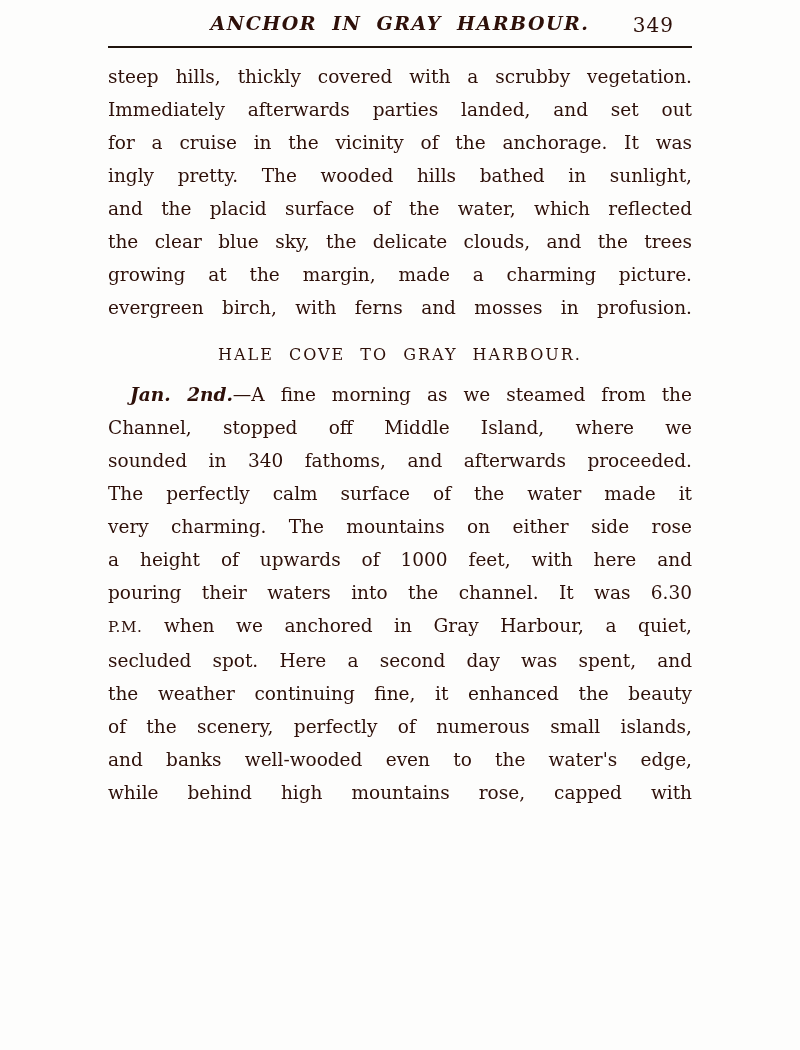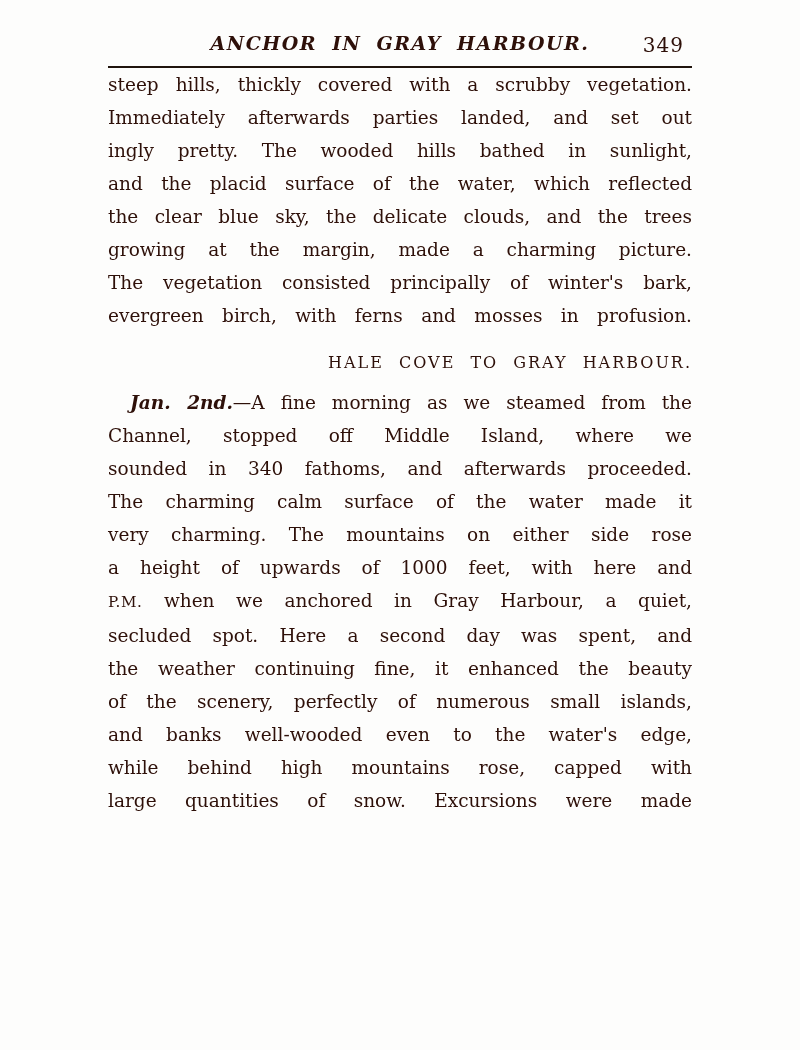--- a/index.html
+++ b/index.html
@@ -16,62 +16,63 @@
     width: 800px;
     height: 1050px;
     background: var(--paper);
     font-family: "DejaVu Serif", serif;
     color: var(--ink);
     overflow: hidden;
   }
   .page {
     width: 584px;
     margin-left: 108px;
-    padding-top: 32px;
+    padding-top: 12px;
   }
   .header-row {
     position: relative;
     height: 26px;
   }
   .running-head {
     text-align: center;
     font-style: italic;
     font-weight: bold;
     font-size: 19px;
     letter-spacing: 1.5px;
     word-spacing: 7px;
     white-space: nowrap;
   }
   .page-number {
     position: absolute;
-    right: 8px;
+    right: 18px;
     top: 1px;
     font-style: normal;
     font-weight: normal;
     font-size: 20px;
     letter-spacing: 1px;
   }
   .header-rule {
     border: none;
     border-top: 2.5px solid var(--rule);
     margin: 8px 0 0 0;
   }
   .body-text {
+    margin-top: 12px;
     font-size: 18.5px;
     line-height: 33px;
   }
   .para .text-line {
     text-align: justify;
     text-align-last: justify;
   }
   .para-2 .text-line:first-child {
     text-indent: 22px;
   }
   .section-heading {
-    text-align: right;
+    text-align: center;
     font-size: 16px;
     letter-spacing: 2px;
     word-spacing: 8px;
     margin: 20px 0 12px 0;
     line-height: 22px;
     font-weight: normal;
   }
   .italic { font-style: italic; font-weight: bold; }
   .smallcaps {
     font-size: 0.82em;
@@ -88,41 +89,41 @@
     <div class="page-number">349</div>
   </div>
 
   <hr class="header-rule">
 
   <div class="body-text">
 
     <div class="para para-1">
         <div class="text-line">steep hills, thickly covered with a scrubby vegetation.</div>
         <div class="text-line">Immediately afterwards parties landed, and set out</div>
+        <div class="text-line">for a cruise in the vicinity of the anchorage. It was</div>
         <div class="text-line">ingly pretty. The wooded hills bathed in sunlight,</div>
         <div class="text-line">and the placid surface of the water, which reflected</div>
         <div class="text-line">the clear blue sky, the delicate clouds, and the trees</div>
         <div class="text-line">growing at the margin, made a charming picture.</div>
-        <div class="text-line">The vegetation consisted principally of winter's bark,</div>
         <div class="text-line">evergreen birch, with ferns and mosses in profusion.</div>
       </div>
 
     <div class="section-heading">HALE COVE TO GRAY HARBOUR.</div>
 
     <div class="para para-2">
         <div class="text-line"><span class="italic">Jan. 2nd.</span>—A fine morning as we steamed from the</div>
         <div class="text-line">Channel, stopped off Middle Island, where we</div>
         <div class="text-line">sounded in 340 fathoms, and afterwards proceeded.</div>
-        <div class="text-line">The charming calm surface of the water made it</div>
+        <div class="text-line">The perfectly calm surface of the water made it</div>
         <div class="text-line">very charming. The mountains on either side rose</div>
         <div class="text-line">a height of upwards of 1000 feet, with here and</div>
+        <div class="text-line">pouring their waters into the channel. It was 6.30</div>
         <div class="text-line"><span class="smallcaps">P.M.</span> when we anchored in Gray Harbour, a quiet,</div>
         <div class="text-line">secluded spot. Here a second day was spent, and</div>
         <div class="text-line">the weather continuing fine, it enhanced the beauty</div>
         <div class="text-line">of the scenery, perfectly of numerous small islands,</div>
         <div class="text-line">and banks well-wooded even to the water's edge,</div>
         <div class="text-line">while behind high mountains rose, capped with</div>
-        <div class="text-line">large quantities of snow. Excursions were made</div>
       </div>
 
   </div>
 
 </div>
 
 </body></html>

